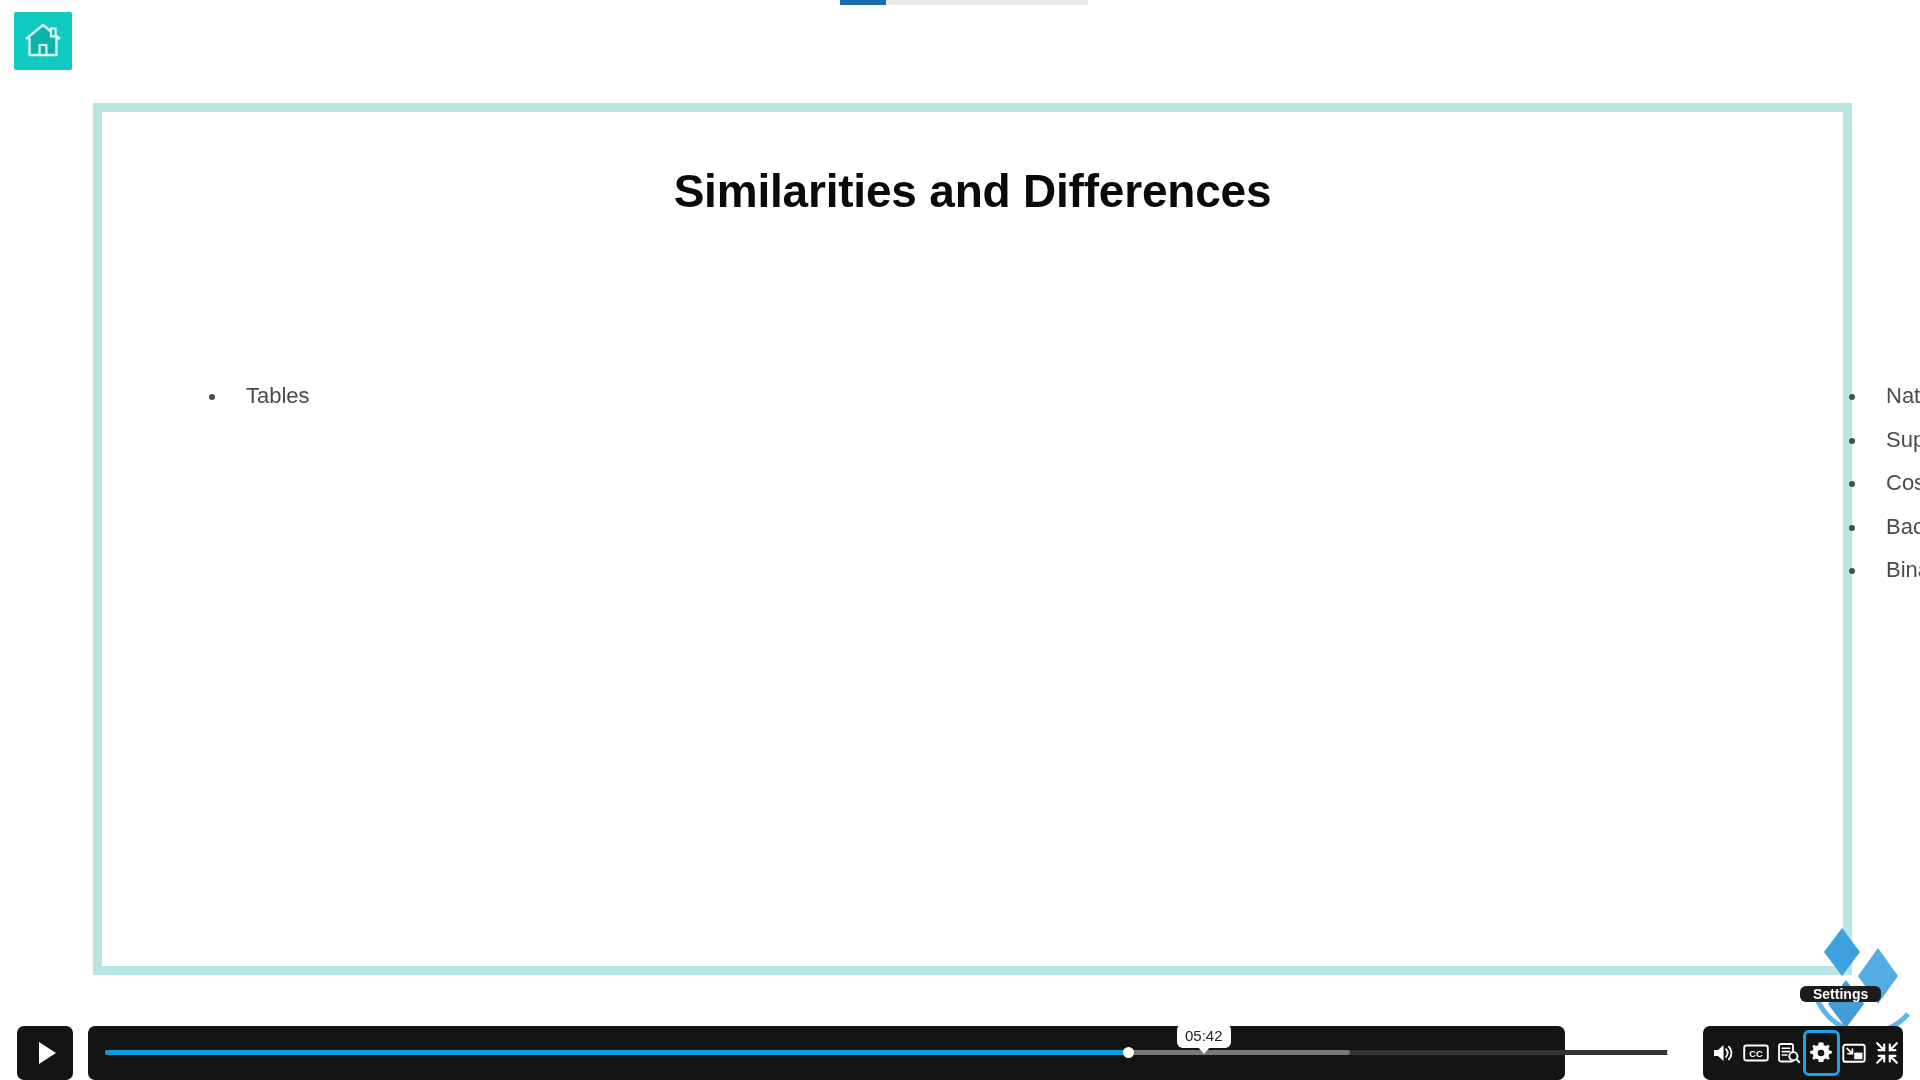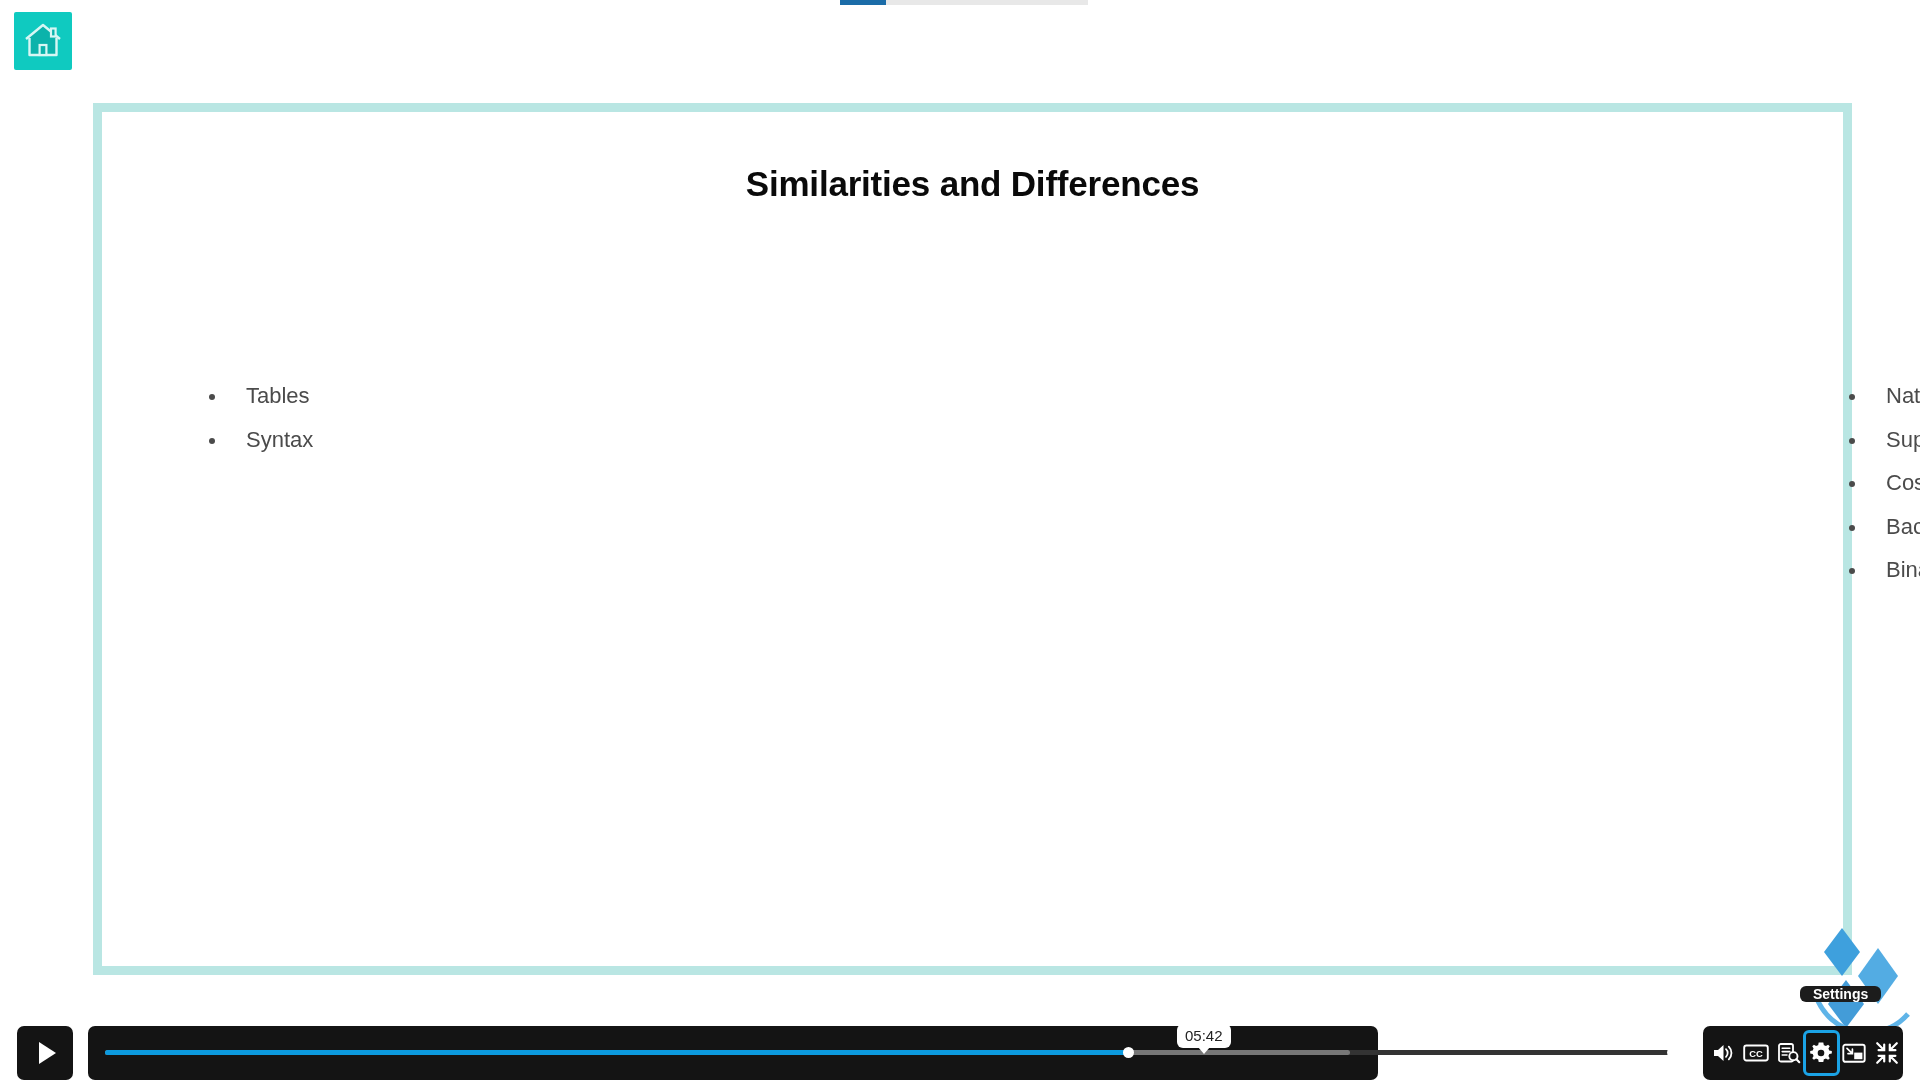--- a/index.html
+++ b/index.html
@@ -64,21 +64,21 @@
     border: 9px solid #b9e6e3;
     box-sizing: border-box;
   }
 
   .slide-title {
     position: absolute;
     left: 0;
     right: 0;
     top: 52px;
     text-align: center;
-    font-size: 35px;
+    font-size: 46px;
     font-weight: bold;
     color: #0a0a0a;
     letter-spacing: -0.2px;
     font-family: "Liberation Sans", sans-serif;
   }
 
   .columns {
     position: absolute;
     left: 0;
     right: 0;
@@ -173,21 +173,21 @@
     border-left: 17px solid #ffffff;
     border-top: 11px solid transparent;
     border-bottom: 11px solid transparent;
     margin-left: 4px;
   }
 
   .seek-wrap {
     position: absolute;
     left: 88px;
     top: 0px;
-    width: 1290px;
+    width: 1477px;
     height: 54px;
     background: #141414;
     border-radius: 7px;
     cursor: pointer;
   }
   .seek-track {
     position: absolute;
     left: 17px;
     top: 24px;
     width: 1570px;
@@ -304,21 +304,20 @@
     </span>
   </div>
 
   <div class="slide">
     <div class="slide-title">Similarities and Differences</div>
 
     <div class="columns">
       <div class="col col-left">
         <ul class="bullets">
           <li>Tables</li>
-          <li>Syntax</li>
         </ul>
       </div>
       <div class="col col-right">
         <ul class="bullets">
           <li>Native Compatibility</li>
           <li>Support</li>
           <li>Cost Efficiency</li>
           <li>Backup</li>
           <li>Binary Collections</li>
         </ul>

